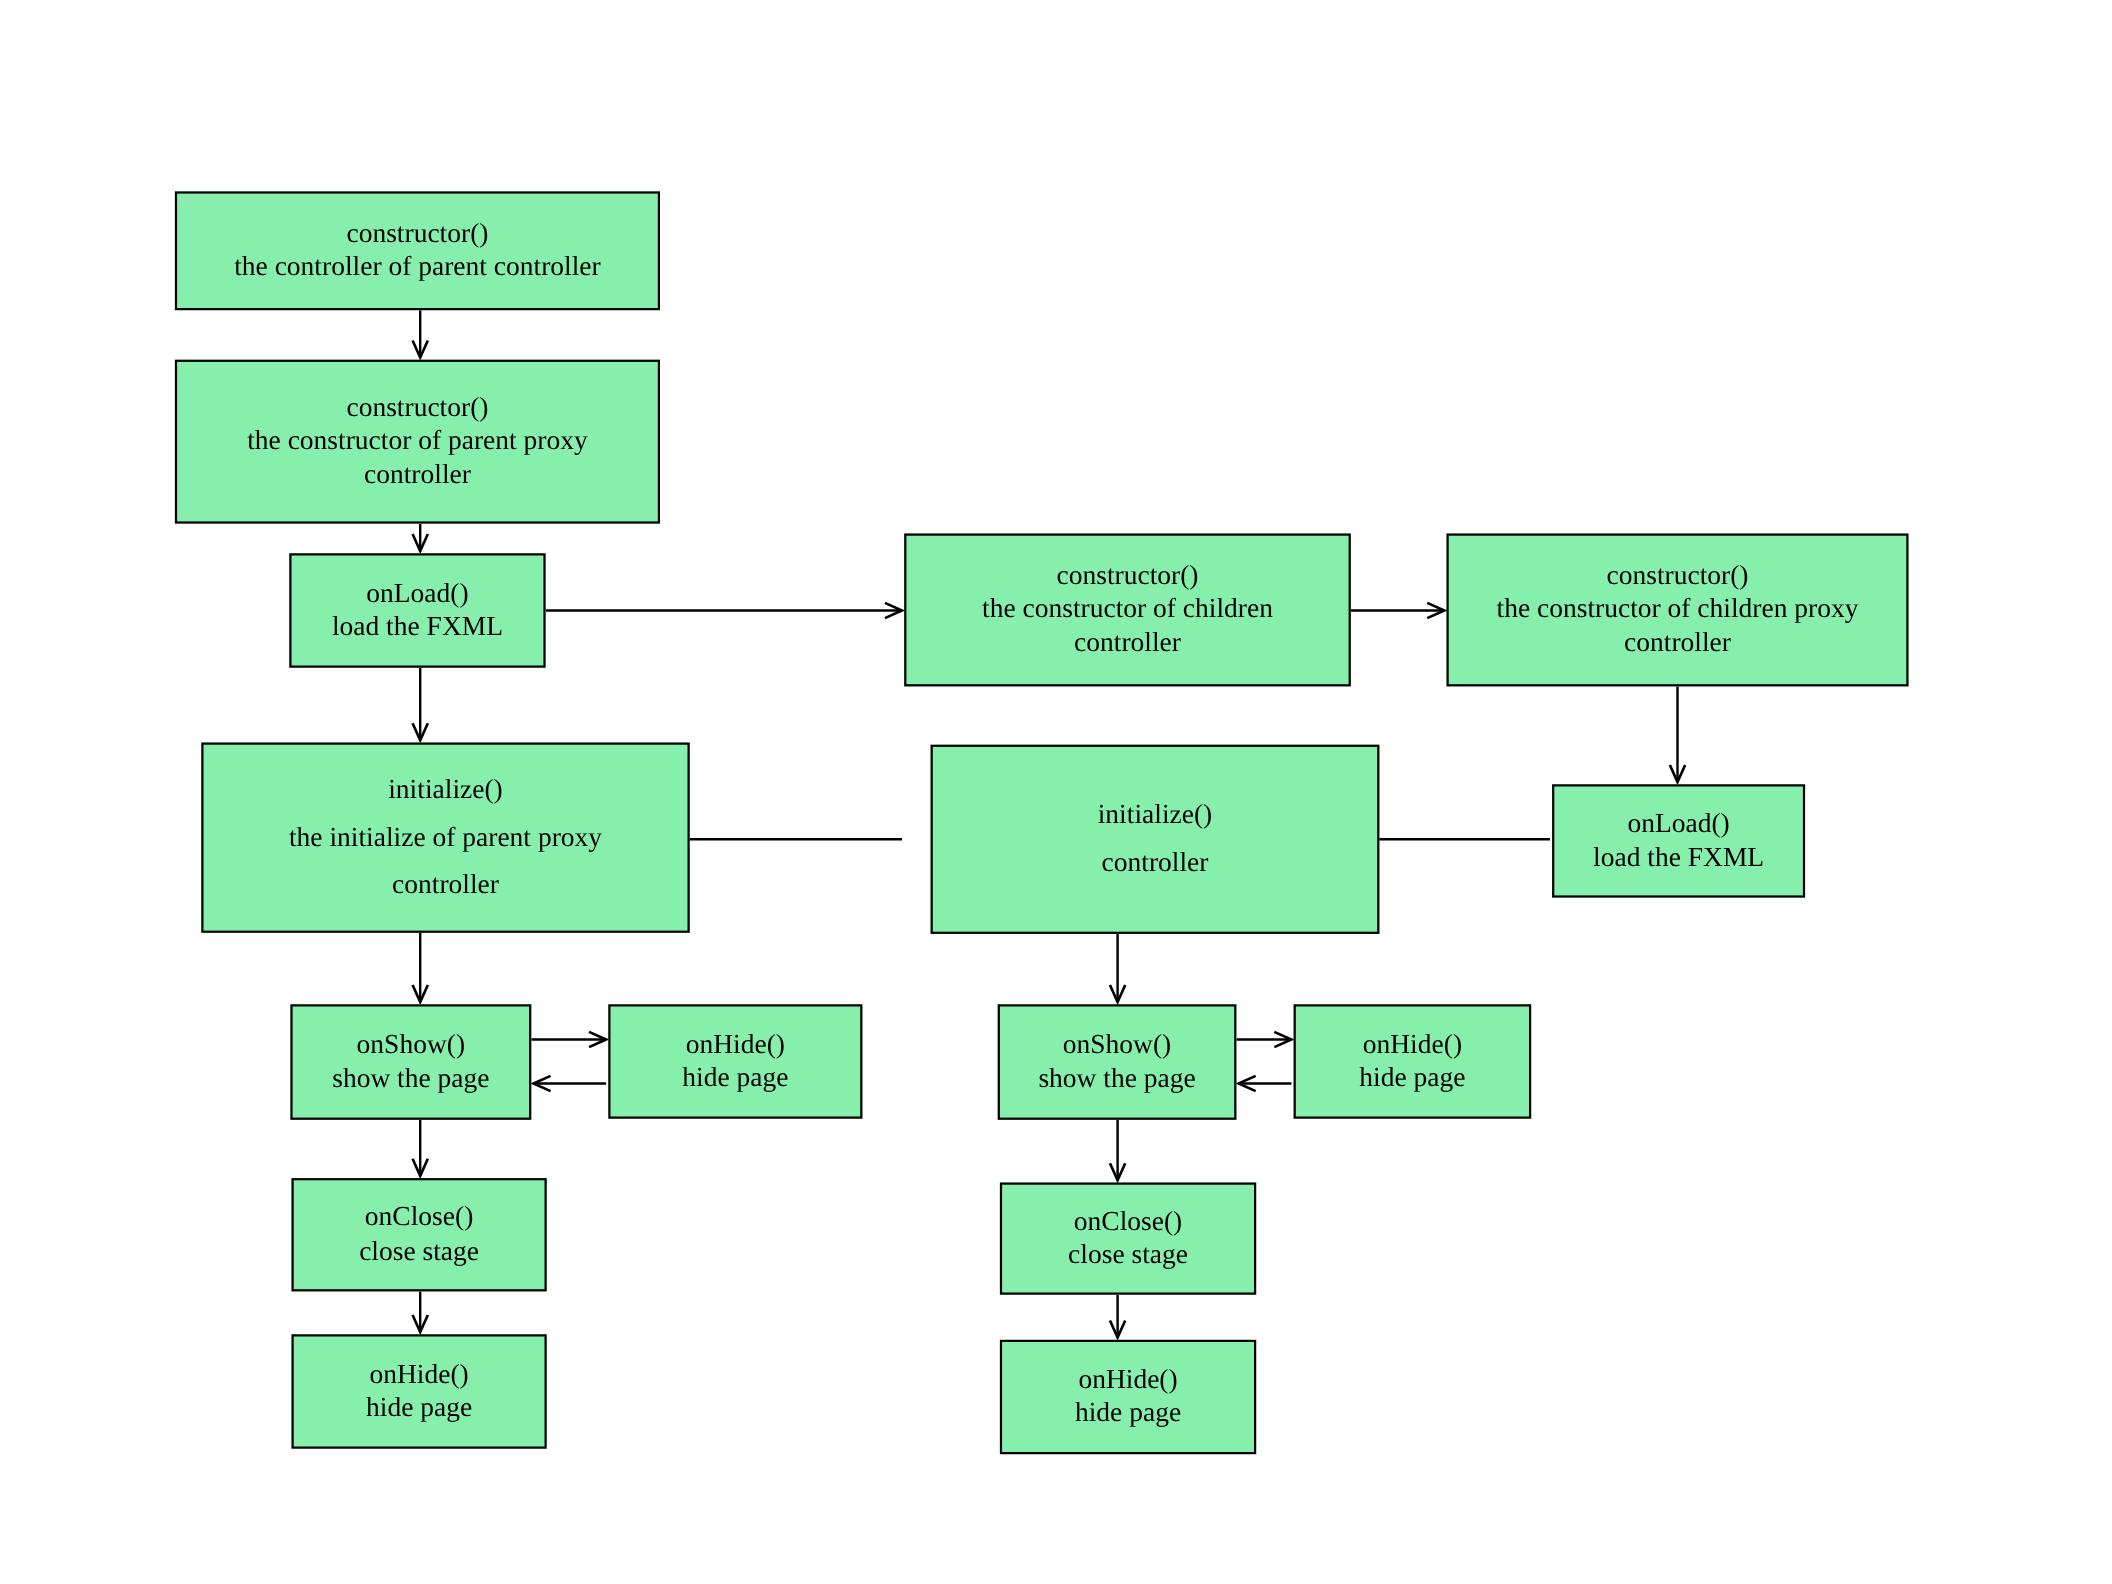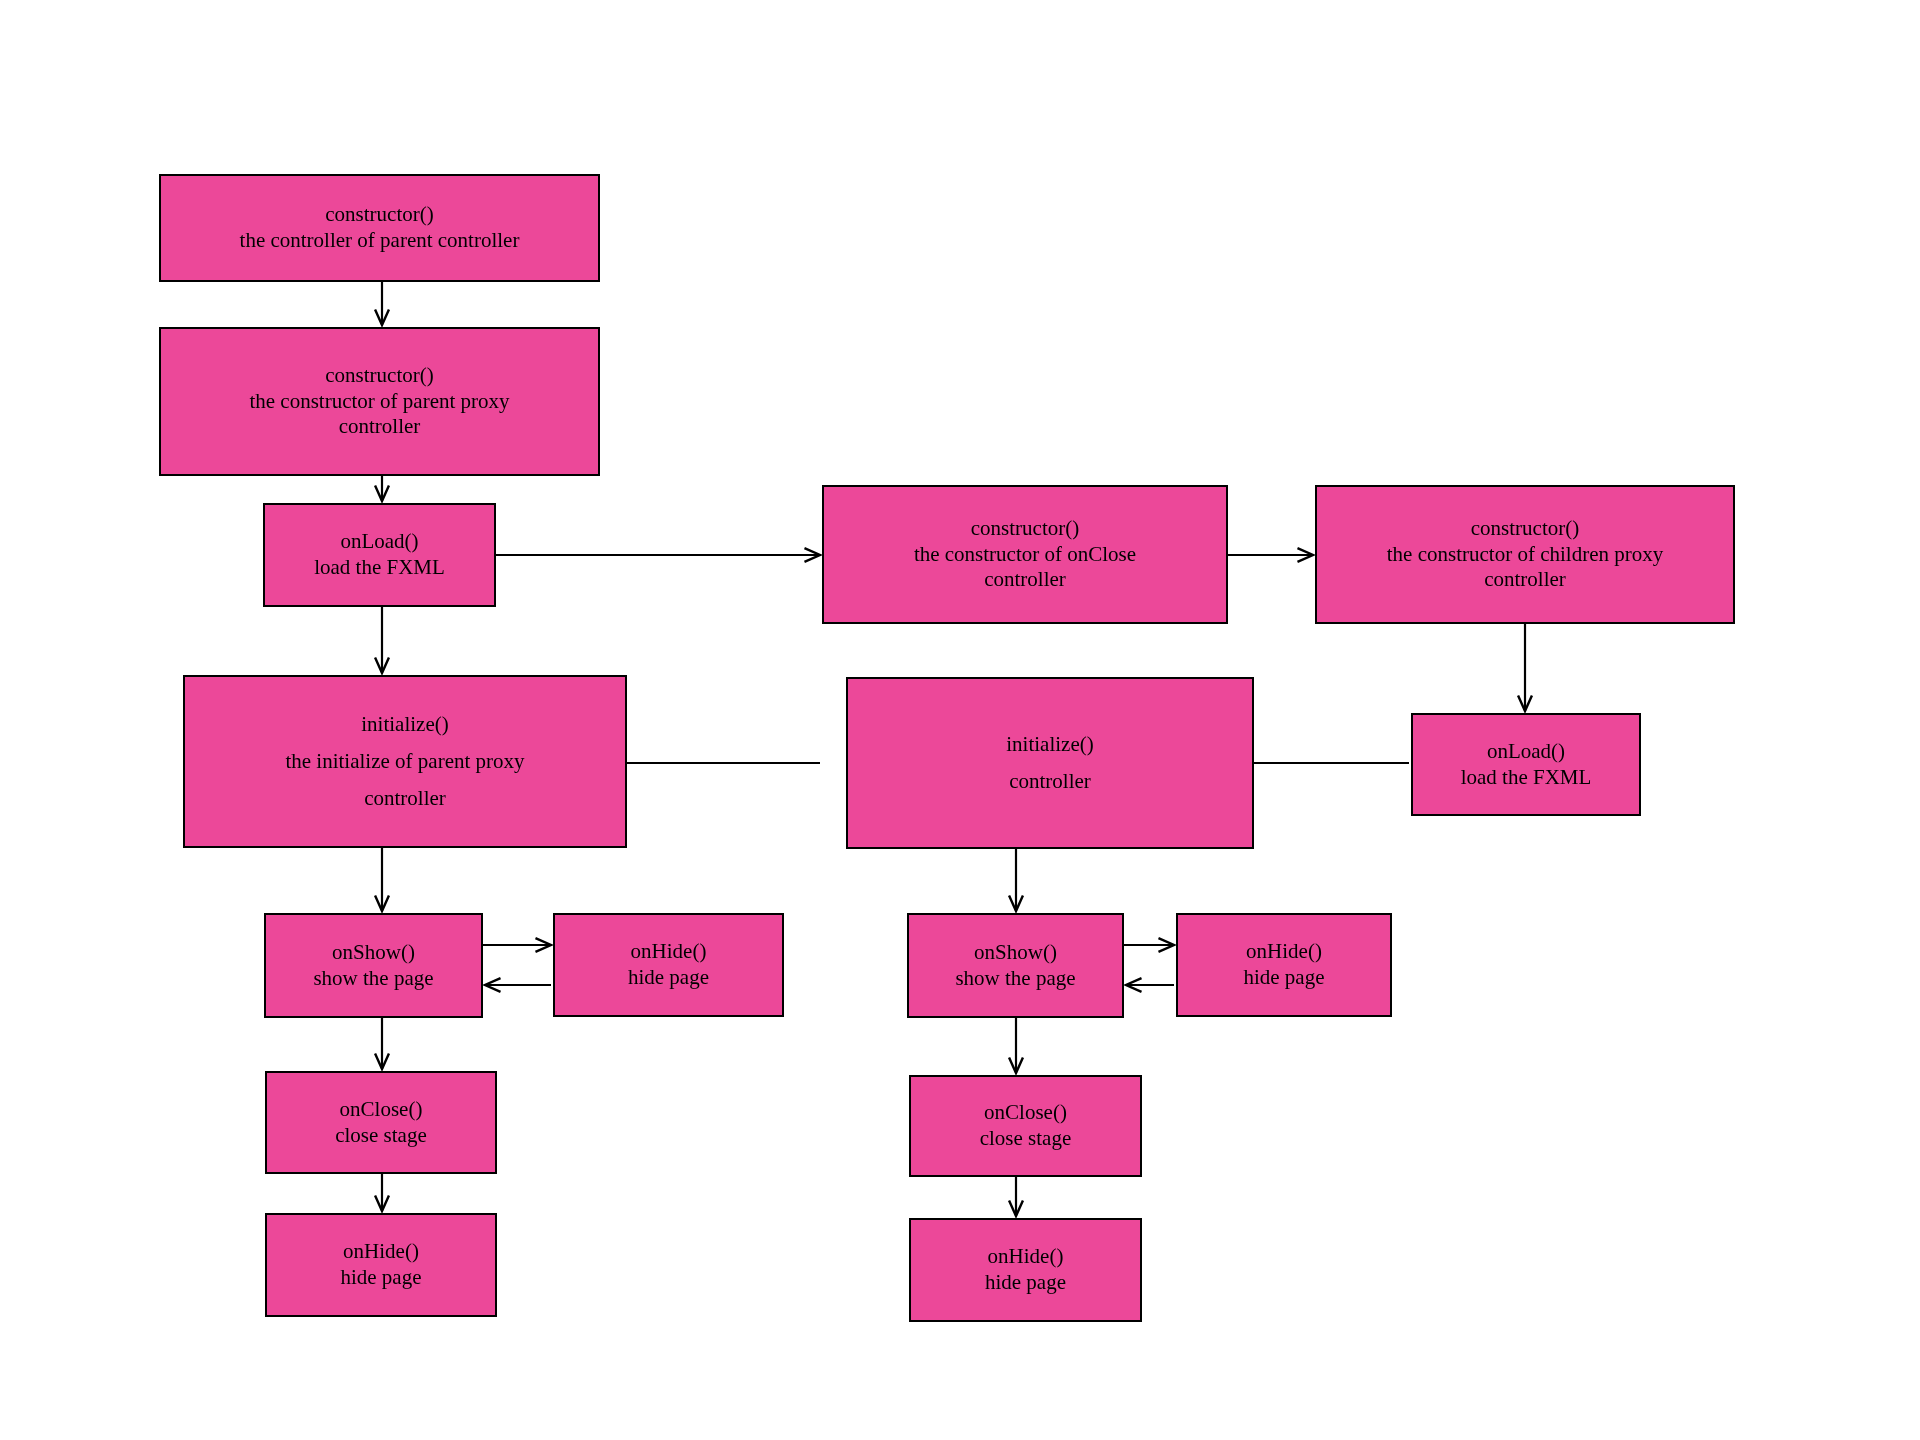--- a/index.html
+++ b/index.html
@@ -8,28 +8,28 @@
     width:1920px;
     height:1440px;
     background:#ffffff;
     overflow:hidden;
     font-family:"Liberation Serif","DejaVu Serif",serif;
   }
   .node{
     position:absolute;
     box-sizing:border-box;
     border:2px solid #000000;
-    background:#ec4899;
+    background:#86efac;
     display:flex;
     flex-direction:column;
     align-items:center;
     justify-content:center;
     text-align:center;
     color:#000000;
-    font-size:21px;
+    font-size:25px;
     line-height:1.22;
     padding:2px 8px;
     z-index:2;
   }
   .node.loose{line-height:1.75;margin-left:24px;}
   .node .ln{display:block;white-space:nowrap;}
   svg.edges{
     position:absolute;
     left:0;top:0;
     width:1920px;height:1440px;
@@ -123,21 +123,21 @@
       <span class="ln">constructor()</span>
       <span class="ln">the constructor of parent proxy</span>
       <span class="ln">controller</span>
     </div>
     <div class="node" style="left: 263px; top: 503px; width: 233px; height: 104px; border-color: rgb(0, 0, 0); color: rgb(0, 0, 0);">
       <span class="ln">onLoad()</span>
       <span class="ln">load the FXML</span>
     </div>
     <div class="node" style="left: 822px; top: 485px; width: 406px; height: 139px; border-color: rgb(0, 0, 0); color: rgb(0, 0, 0);">
       <span class="ln">constructor()</span>
-      <span class="ln">the constructor of onClose</span>
+      <span class="ln">the constructor of children</span>
       <span class="ln">controller</span>
     </div>
     <div class="node" style="left: 1315px; top: 485px; width: 420px; height: 139px; border-color: rgb(0, 0, 0); color: rgb(0, 0, 0);">
       <span class="ln">constructor()</span>
       <span class="ln">the constructor of children proxy</span>
       <span class="ln">controller</span>
     </div>
     <div class="node" style="left: 1411px; top: 713px; width: 230px; height: 103px; border-color: rgb(0, 0, 0); color: rgb(0, 0, 0);">
       <span class="ln">onLoad()</span>
       <span class="ln">load the FXML</span>

